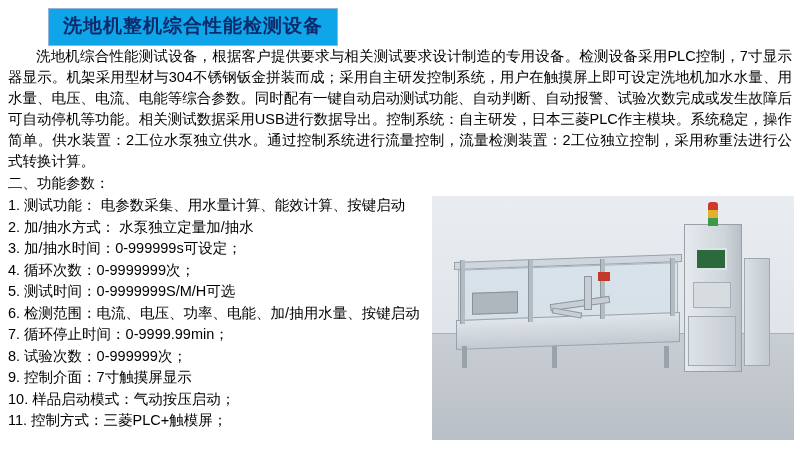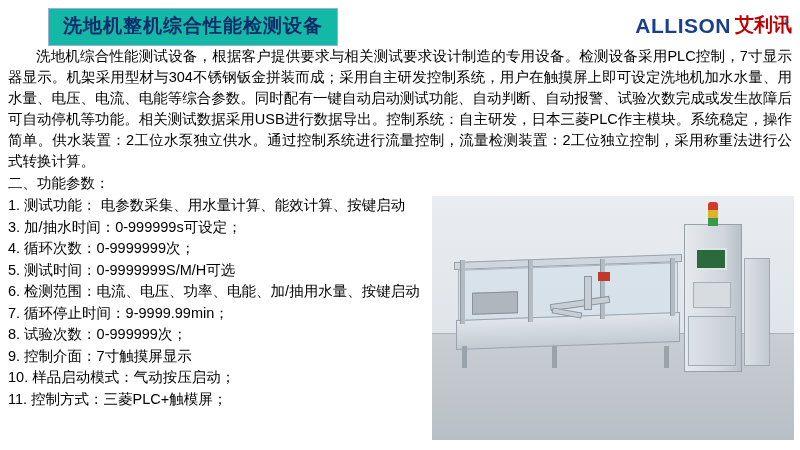--- a/index.html
+++ b/index.html
@@ -26,21 +26,21 @@
     left: 0;
     top: 0;
     width: 800px;
     height: 44px;
   }
   .title-box {
     position: absolute;
     left: 48px;
     top: 8px;
     border: 1px solid #9bb2d6;
-    background: #14b8a6;
+    background: #0ea5e9;
     padding: 4px 14px 6px 14px;
     text-align: right;
   }
   .title-text {
     font-size: 19px;
     font-weight: bold;
     color: #0d2a6b;
     letter-spacing: 1px;
     white-space: nowrap;
   }
@@ -270,40 +270,36 @@
 </style>
 </head>
 <body>
 
 <div class="page">
 
   <div class="header">
     <div class="title-box">
       <div class="title-text">洗地机整机综合性能检测设备</div>
     </div>
-    <div class="brand">
-      <span class="brand-latin">ALLISON</span>
-      <span class="brand-cn">艾利讯</span>
-      <span class="brand-mark">®</span>
-    </div>
   </div>
 
   <div class="content">
 
     <div class="para">洗地机综合性能测试设备，根据客户提供要求与相关测试要求设计制造的专用设备。检测设备采用PLC控制，7寸显示器显示。机架采用型材与304不锈钢钣金拼装而成；采用自主研发控制系统，用户在触摸屏上即可设定洗地机加水水量、用水量、电压、电流、电能等综合参数。同时配有一键自动启动测试功能、自动判断、自动报警、试验次数完成或发生故障后可自动停机等功能。相关测试数据采用USB进行数据导出。控制系统：自主研发，日本三菱PLC作主模块。系统稳定，操作简单。供水装置：2工位水泵独立供水。通过控制系统进行流量控制，流量检测装置：2工位独立控制，采用称重法进行公式转换计算。</div>
 
     <div class="section-head" style="margin-top:2px;font-family:Liberation Serif, serif;">二、功能参数：</div>
 
     <div class="list">
       <div class="list-item">1. 测试功能：   电参数采集、用水量计算、能效计算、按键启动</div>
+      <div class="list-item">2. 加/抽水方式：  水泵独立定量加/抽水</div>
       <div class="list-item">3. 加/抽水时间：0-999999s可设定；</div>
       <div class="list-item">4. 循环次数：0-9999999次；</div>
       <div class="list-item">5. 测试时间：0-9999999S/M/H可选</div>
       <div class="list-item">6. 检测范围：电流、电压、功率、电能、加/抽用水量、按键启动</div>
-      <div class="list-item">7. 循环停止时间：9-9999.99min；</div>
+      <div class="list-item">7. 循环停止时间：0-9999.99min；</div>
       <div class="list-item">8. 试验次数：0-999999次；</div>
       <div class="list-item">9. 控制介面：7寸触摸屏显示</div>
       <div class="list-item">10. 样品启动模式：气动按压启动；</div>
       <div class="list-item">11. 控制方式：三菱PLC+触模屏；</div>
 
     </div>
   </div>
 
   <div class="photo">
     <div class="wall-line"></div>

